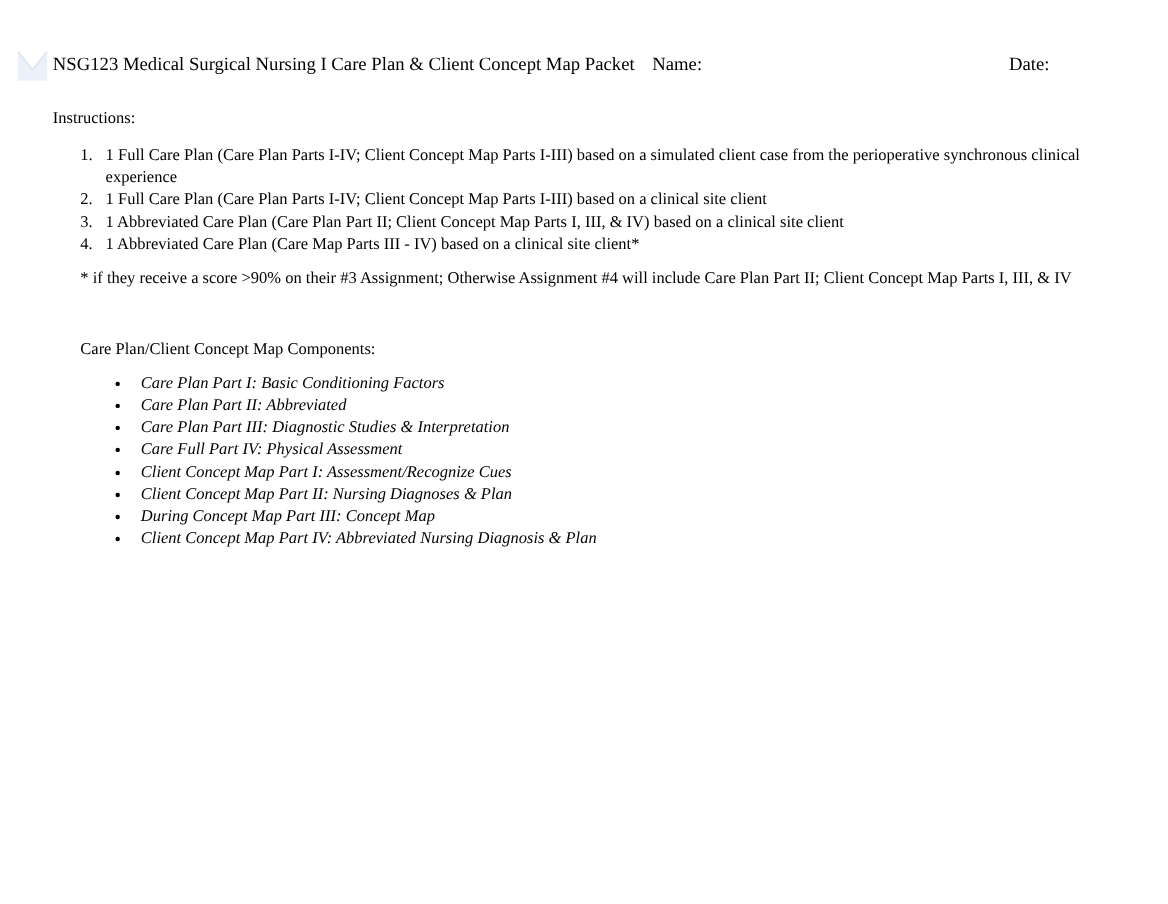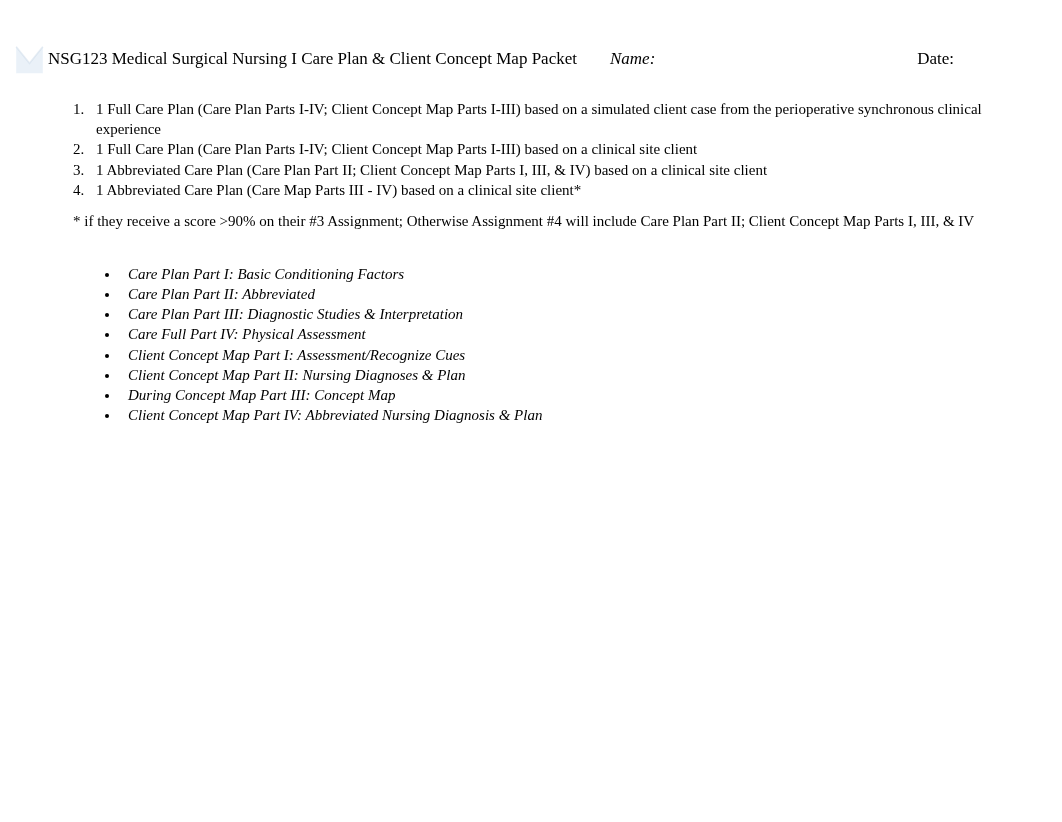--- a/index.html
+++ b/index.html
@@ -36,22 +36,21 @@
       top: 49px;
       right: 48px;
       display: flex;
       align-items: flex-start;
       font-size: 17px;
     }
     .header .title {
       flex: 0 0 auto;
     }
     .header .name-label {
-      margin-left: 33px;
-      font-style: italic;
+      margin-left: 16px;
     }
     .header .date-label {
       margin-left: auto;
       margin-right: 60px;
     }
     .content {
       position: absolute;
       left: 48px;
       top: 100px;
       right: 48px;
@@ -67,21 +66,21 @@
       padding-left: 40px;
       margin-bottom: 12px;
     }
     .ordered li {
       padding-left: 8px;
       line-height: 1.3;
       margin-bottom: 1px;
     }
     .footnote {
       padding-left: 25px;
-      margin-bottom: 34px;
+      margin-bottom: 48px;
     }
     .components-label {
       padding-left: 25px;
       margin-bottom: 12px;
     }
     .components-list {
       list-style-type: disc;
       padding-left: 72px;
     }
     .components-list li {
@@ -100,30 +99,32 @@
   </svg>
 </div>
 
 <div class="header">
   <span class="title">NSG123 Medical Surgical Nursing I Care Plan &amp; Client Concept Map Packet</span>
   <span class="name-label">Name:</span>
   <span class="date-label">Date:</span>
 </div>
 
 <div class="content">
+  <div class="instructions-label">Instructions:</div>
 
   <ol class="ordered">
     <li>1 Full Care Plan (Care Plan Parts I-IV; Client Concept Map Parts I-III) based on a simulated client case from the perioperative synchronous clinical experience</li>
     <li>1 Full Care Plan (Care Plan Parts I-IV; Client Concept Map Parts I-III) based on a clinical site client</li>
     <li>1 Abbreviated Care Plan (Care Plan Part II; Client Concept Map Parts I, III, &amp; IV) based on a clinical site client</li>
     <li>1 Abbreviated Care Plan (Care Map Parts III - IV) based on a clinical site client*</li>
   </ol>
 
   <div class="footnote">* if they receive a score &gt;90% on their #3 Assignment; Otherwise Assignment #4 will include Care Plan Part II; Client Concept Map Parts I, III, &amp; IV</div>
 
+  <div class="components-label">Care Plan/Client Concept Map Components:</div>
 
   <ul class="components-list">
     <li>Care Plan Part I: Basic Conditioning Factors</li>
     <li>Care Plan Part II: Abbreviated</li>
     <li>Care Plan Part III: Diagnostic Studies &amp; Interpretation</li>
     <li>Care Full Part IV: Physical Assessment</li>
     <li>Client Concept Map Part I: Assessment/Recognize Cues</li>
     <li>Client Concept Map Part II: Nursing Diagnoses &amp; Plan</li>
     <li>During Concept Map Part III: Concept Map</li>
     <li>Client Concept Map Part IV: Abbreviated Nursing Diagnosis &amp; Plan</li>

